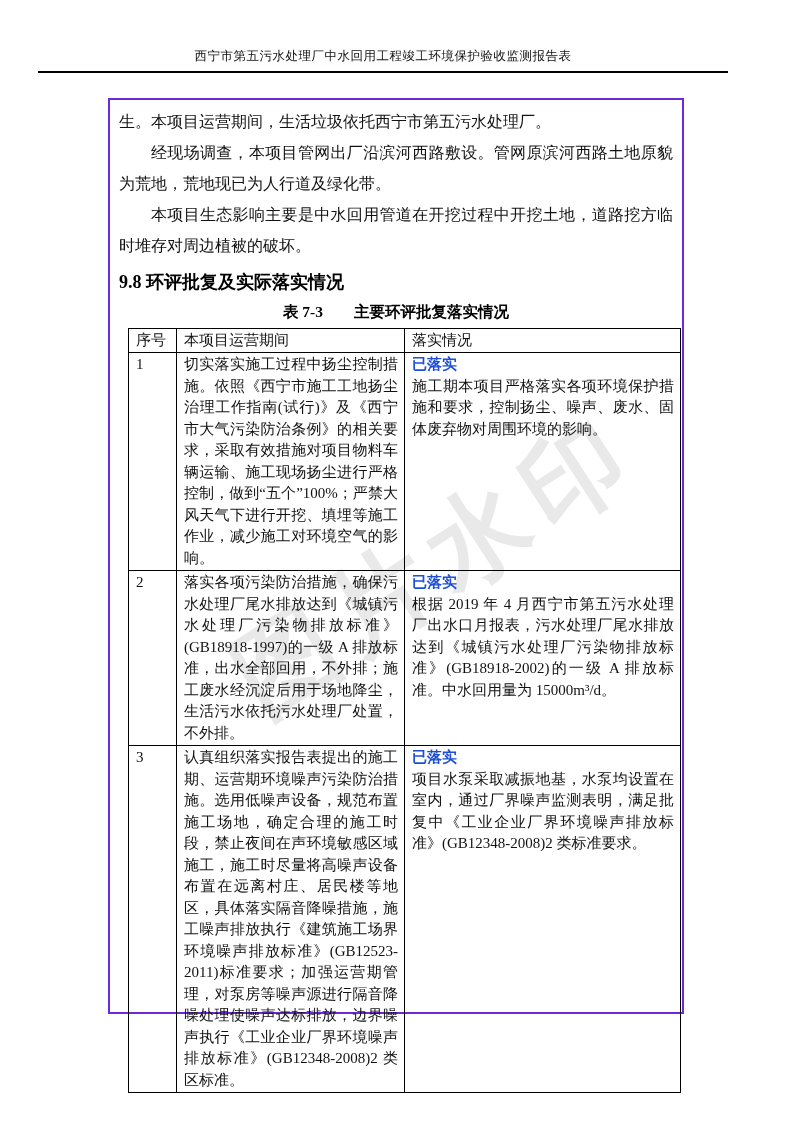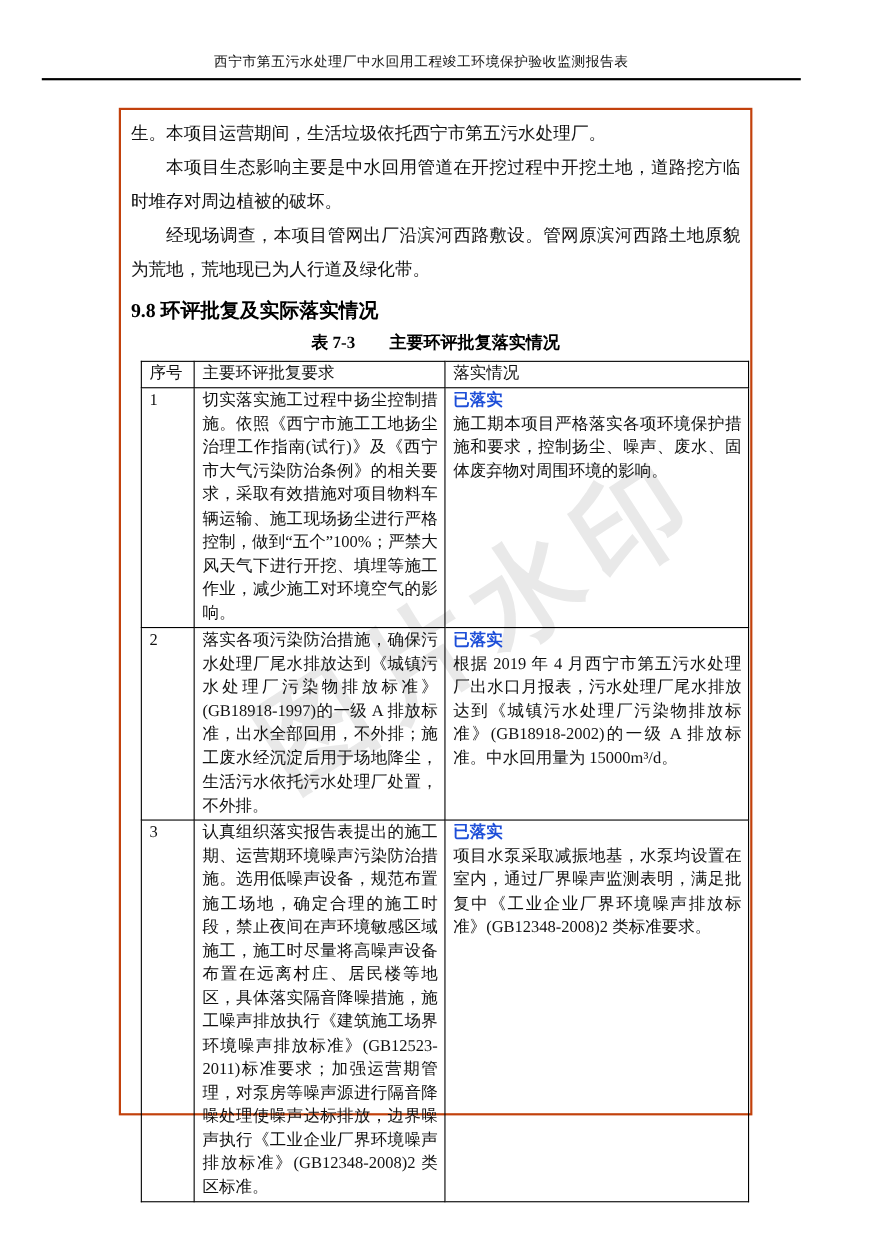--- a/index.html
+++ b/index.html
@@ -44,21 +44,21 @@
     z-index: 0;
     pointer-events: none;
   }
   
   .content-box {
     position: absolute;
     left: 108px;
     top: 98px;
     width: 576px;
     height: 916px;
-    border: 2px solid #c2410c;
+    border: 2px solid #6d28d9;
     padding: 6px 9px 0 9px;
     z-index: 1;
   }
   .para {
     font-size: 16px;
     line-height: 31px;
     text-align: justify;
     color: #111;
   }
   .para.indent { text-indent: 2em; }
@@ -133,38 +133,38 @@
     <div class="header-title">西宁市第五污水处理厂中水回用工程竣工环境保护验收监测报告表</div>
   </div>
 
   <div class="watermark">图片水印</div>
 
   <div class="content-box">
 
     <p class="para">生。本项目运营期间，生活垃圾依托西宁市第五污水处理厂。</p>
 
 
+    <p class="para indent">经现场调查，本项目管网出厂沿滨河西路敷设。管网原滨河西路土地原貌为荒地，荒地现已为人行道及绿化带。</p>
+
     <p class="para indent">本项目生态影响主要是中水回用管道在开挖过程中开挖土地，道路挖方临时堆存对周边植被的破坏。</p>
-
-    <p class="para indent">经现场调查，本项目管网出厂沿滨河西路敷设。管网原滨河西路土地原貌为荒地，荒地现已为人行道及绿化带。</p>
 
     <div class="h-73">9.8 环评批复及实际落实情况</div>
 
     <div class="table-caption">表 7-3　　主要环评批复落实情况</div>
 
     <table class="approval-table">
       <colgroup>
         <col class="c-no">
           <col class="c-req">
           <col class="c-sta">
       </colgroup>
       <tbody>
           <tr class="head-row">
         <th>序号</th>
-        <th>主要环评批复要求</th>
+        <th>本项目运营期间</th>
         <th>落实情况</th>
       </tr>
       <tr class="row-1">
         <td>1</td>
         <td>切实落实施工过程中扬尘控制措施。依照《西宁市施工工地扬尘治理工作指南(试行)》及《西宁市大气污染防治条例》的相关要求，采取有效措施对项目物料车辆运输、施工现场扬尘进行严格控制，做到“五个”100%；严禁大风天气下进行开挖、填埋等施工作业，减少施工对环境空气的影响。</td>
         <td>
           <span class="status-label">已落实</span>
           <span>施工期本项目严格落实各项环境保护措施和要求，控制扬尘、噪声、废水、固体废弃物对周围环境的影响。</span>
         </td>
       </tr>

